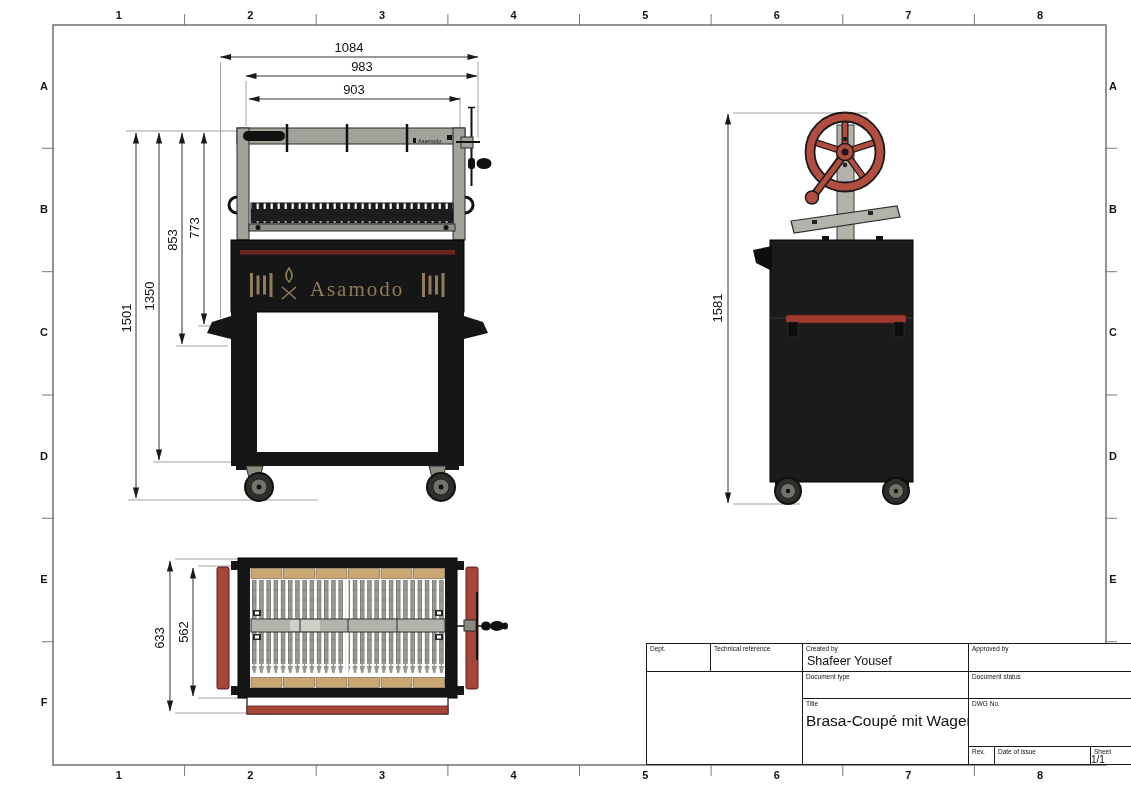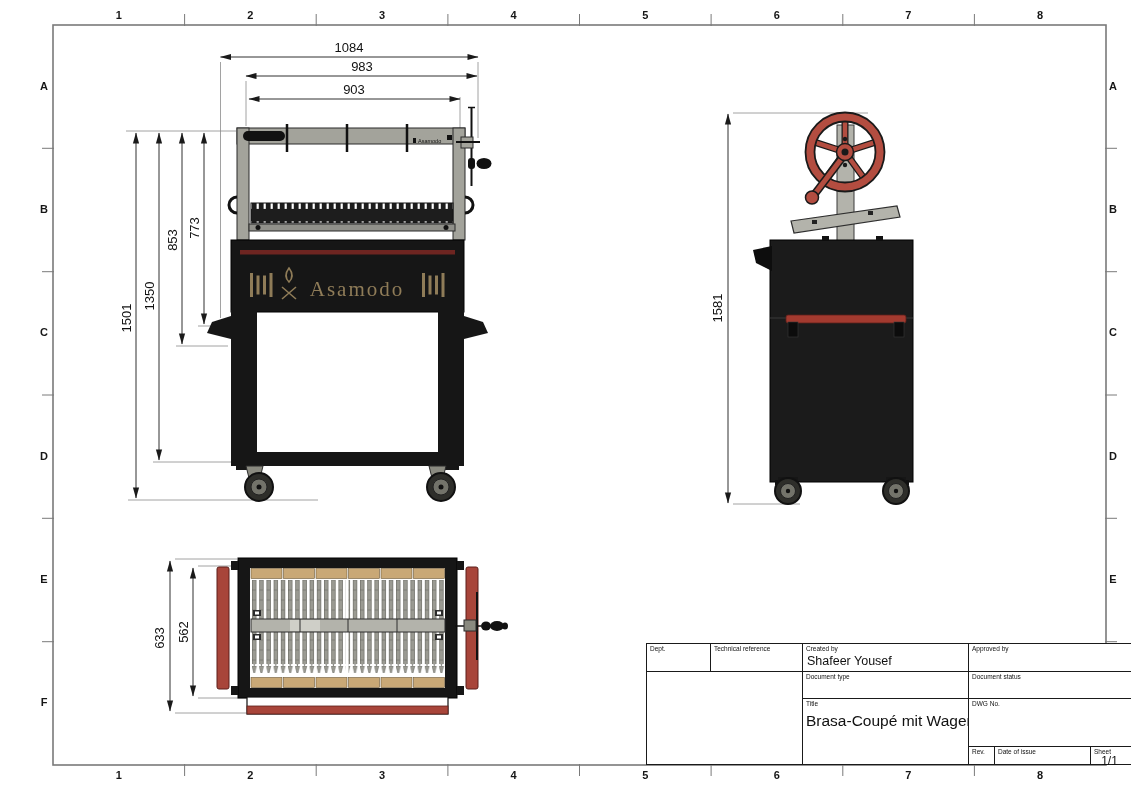--- a/index.html
+++ b/index.html
@@ -7,21 +7,21 @@
          font-family:"Liberation Sans",sans-serif;overflow:hidden;}
   .sheet svg{position:absolute;left:0;top:0;}
   .gridlbl{position:absolute;font:bold 11px "Liberation Sans",sans-serif;color:#161616;
            transform:translateX(-50%);white-space:nowrap;}
   
   .tblock{position:absolute;left:646px;top:643px;width:570px;height:122px;border-radius:12px;}
   .tb{position:absolute;border:1px solid #1a1a1a;box-sizing:border-box;background:#fff;}
   .tb .lbl{position:absolute;top:1px;left:3px;font-size:6.5px;line-height:8px;color:#111;}
   .tb .val-md{position:absolute;left:4px;top:10px;font-size:12.5px;color:#111;white-space:nowrap;}
   .tb .val-lg{position:absolute;left:3px;top:13px;font-size:15.5px;color:#111;white-space:nowrap;}
-  .tb .val-sheet{position:absolute;left:0;right:4px;top:7px;font-size:12px;color:#111;text-align:center;}
+  .tb .val-sheet{position:absolute;left:0;right:4px;top:7px;font-size:10px;color:#111;text-align:left;}
   .dimtxt{font:13px "Liberation Sans",sans-serif;fill:#111;}
   .smbrand{font:5.5px "Liberation Sans",sans-serif;fill:#111;}
   .logotxt{font:21px "Liberation Serif",serif;letter-spacing:2px;fill:#8f7c58;}
 </style>
 </head>
 <body>
 
 <div class="sheet">
 
 <svg width="1131" height="800" viewBox="0 0 1131 800">

